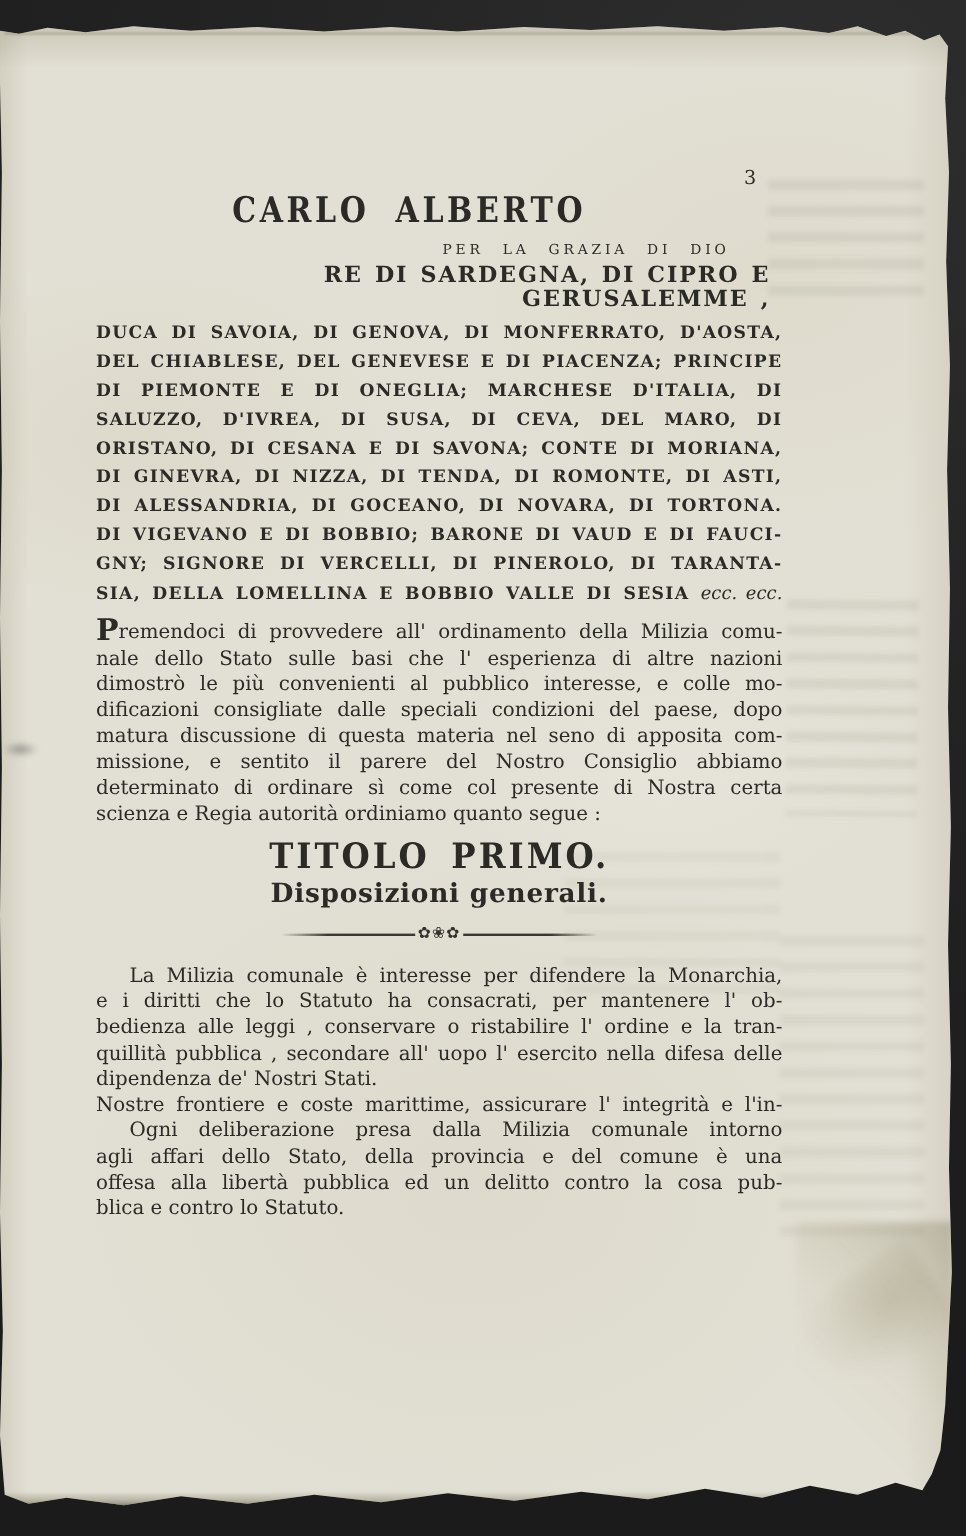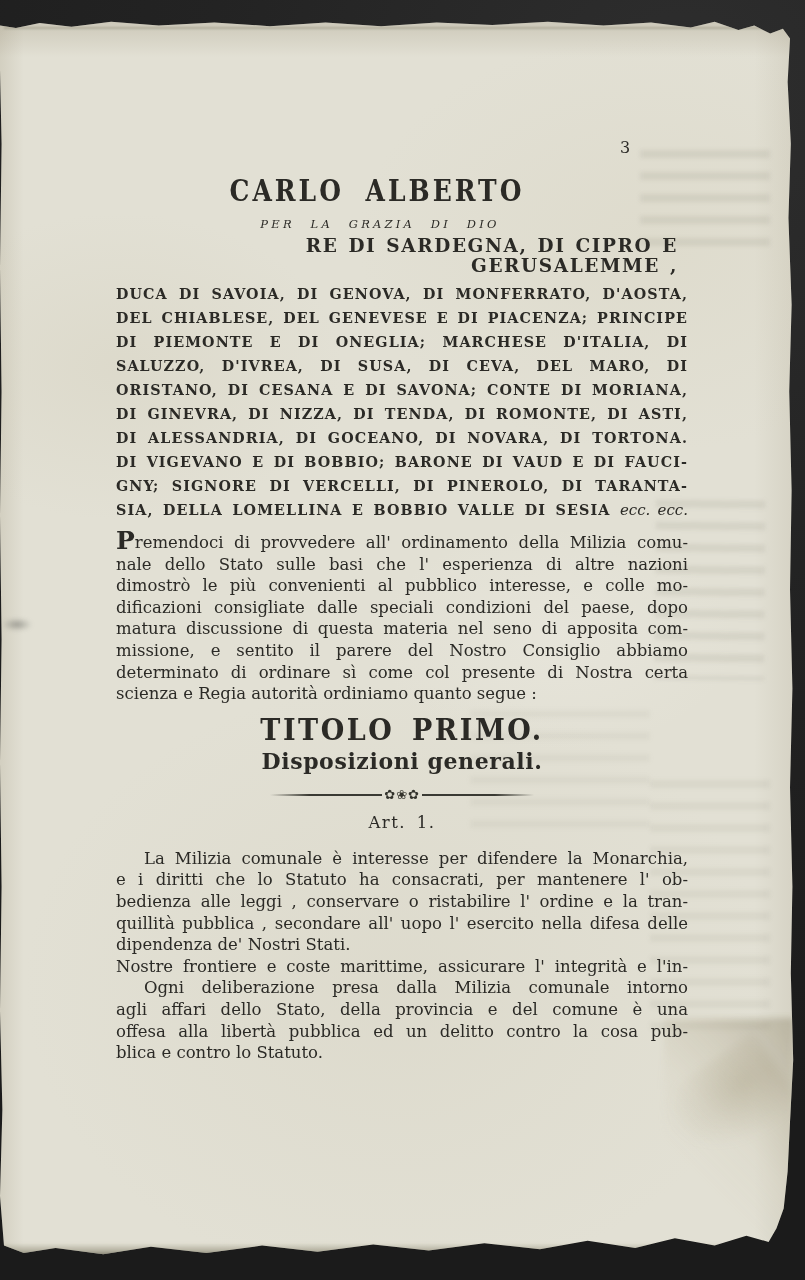--- a/index.html
+++ b/index.html
@@ -97,23 +97,22 @@
   }
   .ghost.g1 { left: 640px; top: 130px;  width: 130px; height: 110px; }
   .ghost.g2 { left: 655px; top: 480px;  width: 110px; height: 180px; transform: rotate(0.5deg); }
   .ghost.g3 { left: 470px; top: 690px;  width: 180px; height: 120px; opacity: .55; }
   .ghost.g4 { left: 650px; top: 760px;  width: 120px; height: 260px; opacity: .7; }
 
   
   .content {
     position: absolute;
     left: 80px;
-    top: 16px;
+    top: 0;
     width: 572px;
-    margin-left: 36px;
   }
   .page-number {
     position: absolute;
     left: 620px;
     top: 118px;
     font-size: 16px;
     letter-spacing: 1px;
   }
   .decree-title {
     margin: 134px 50px 0 0;
@@ -121,26 +120,25 @@
     font-size: 25px;
     font-weight: bold;
     letter-spacing: 3px;
     word-spacing: 10px;
     line-height: 36px;
     transform: scaleY(1.18);
     transform-origin: center top;
   }
   .motto {
     margin: 11px 44px 0 0;
-    text-align: center;
+    text-align: right;
     font-size: 11.5px;
     line-height: 14px;
     letter-spacing: 3.2px;
     word-spacing: 9px;
-    font-style: italic;
   }
   .royal-title {
     margin: 5px 10px 0 0;
     text-align: right;
     font-size: 18.5px;
     font-weight: bold;
     line-height: 20px;
     letter-spacing: 1.6px;
     word-spacing: 2px;
   }
@@ -287,21 +285,20 @@
           <div class="tline lastline">scienza e Regia autorità ordiniamo quanto segue :</div>
         </div>
 
       <div class="section-heading">TITOLO PRIMO.</div>
       <div class="section-subheading">Disposizioni generali.</div>
 
       <div class="divider">
           <span class="ornament">✿❀✿</span>
         </div>
 
-      <div class="article-label">Art. 1.</div>
 
       <div class="body-lines para1">
           <div class="tline indent">La Milizia comunale è interesse per difendere la Monarchia,</div>
           <div class="tline">e i diritti che lo Statuto ha consacrati, per mantenere l' ob-</div>
           <div class="tline">bedienza alle leggi , conservare o ristabilire l' ordine e la tran-</div>
           <div class="tline">quillità pubblica , secondare all' uopo l' esercito nella difesa delle</div>
           <div class="tline lastline">dipendenza de' Nostri Stati.</div>
           <div class="tline">Nostre frontiere e coste marittime, assicurare l' integrità e l'in-</div>
         </div>
       <div class="body-lines para2">

